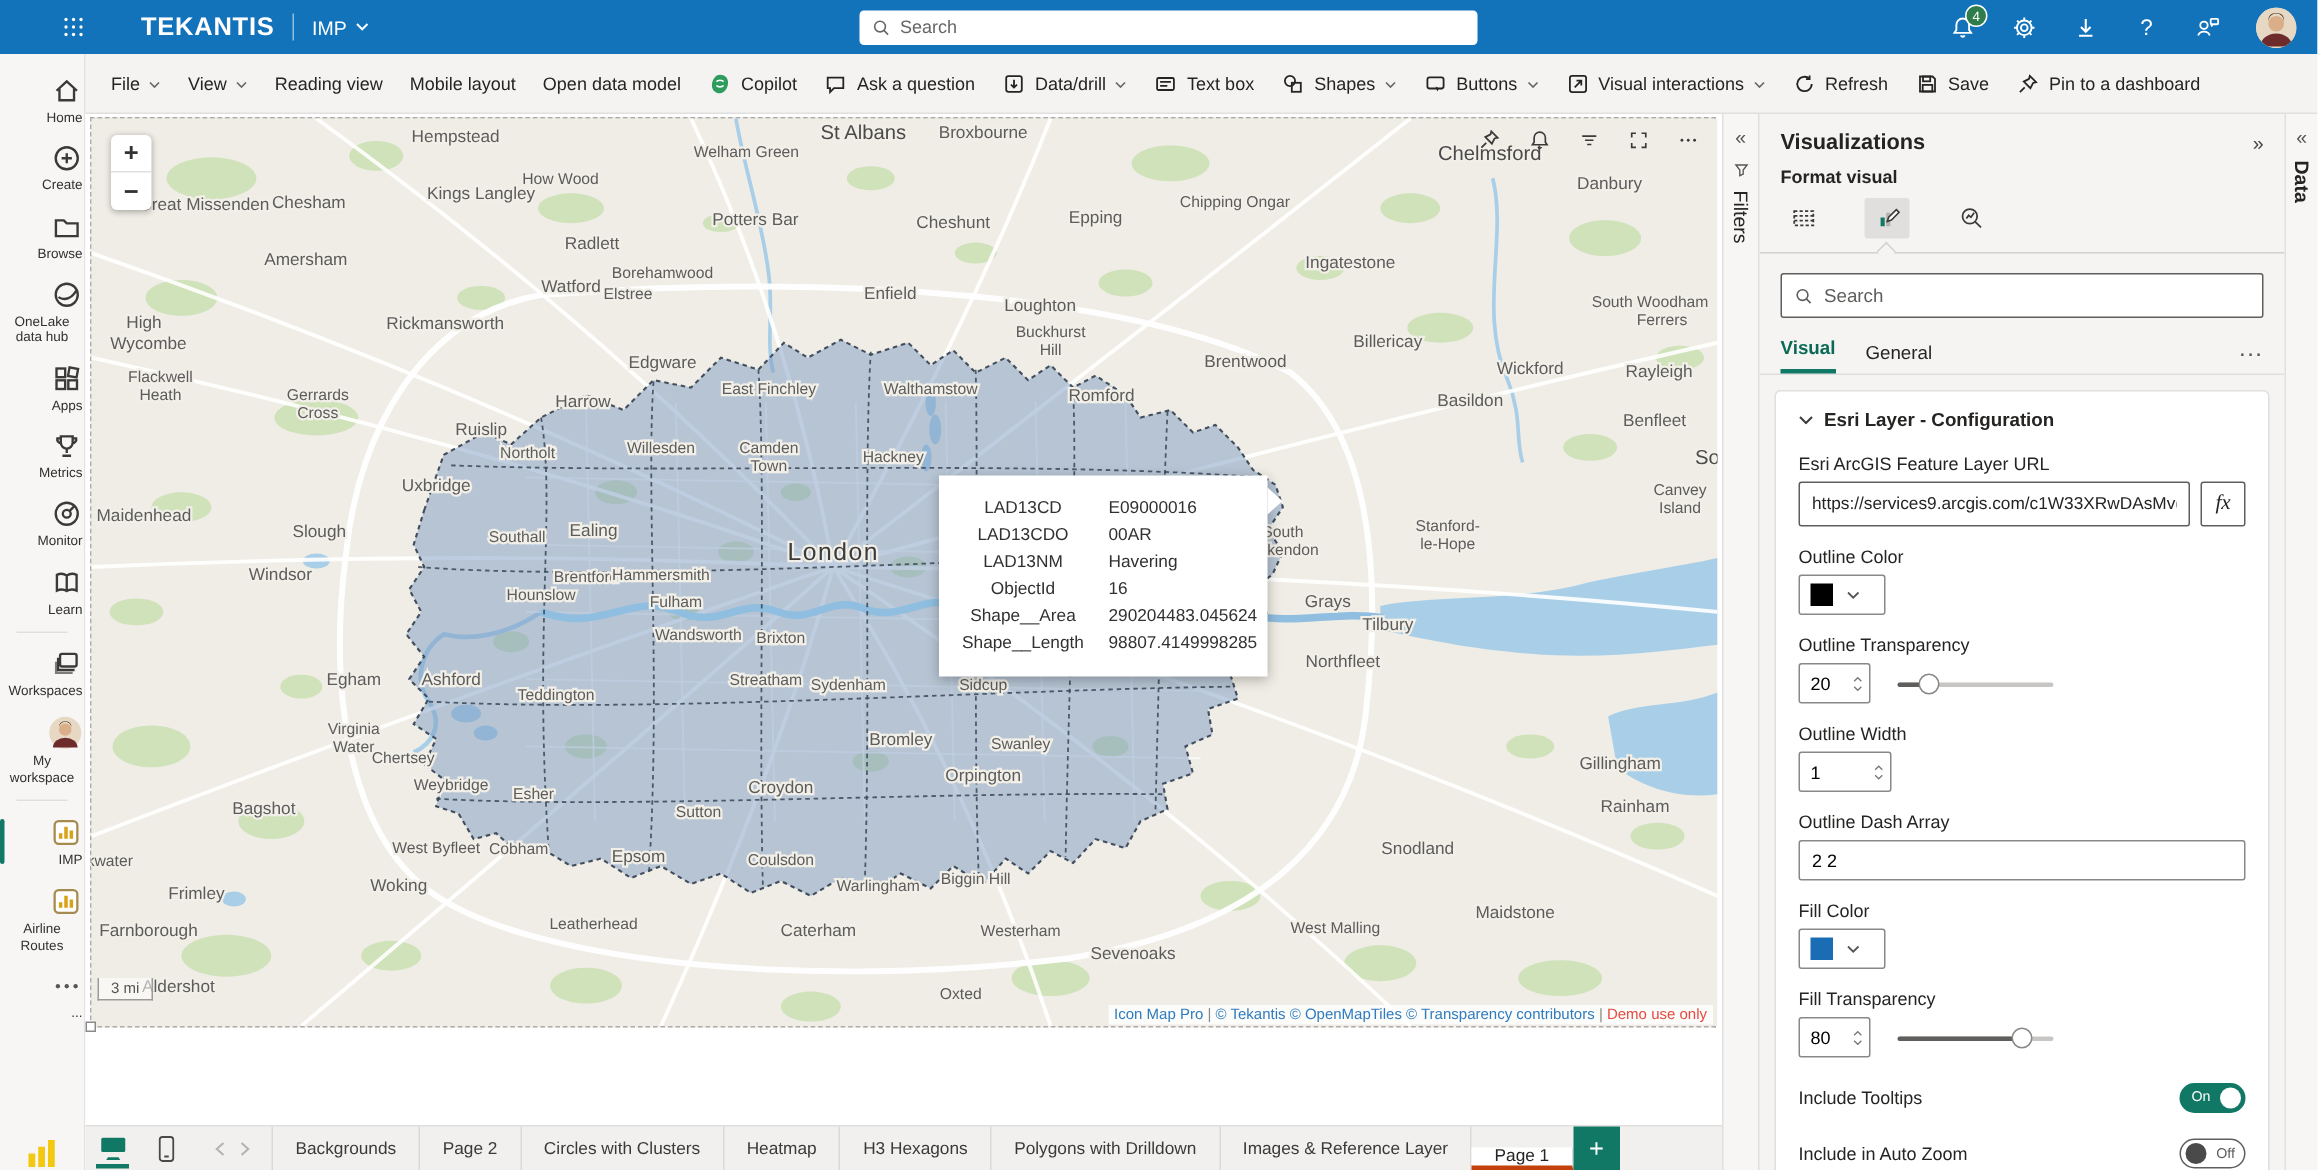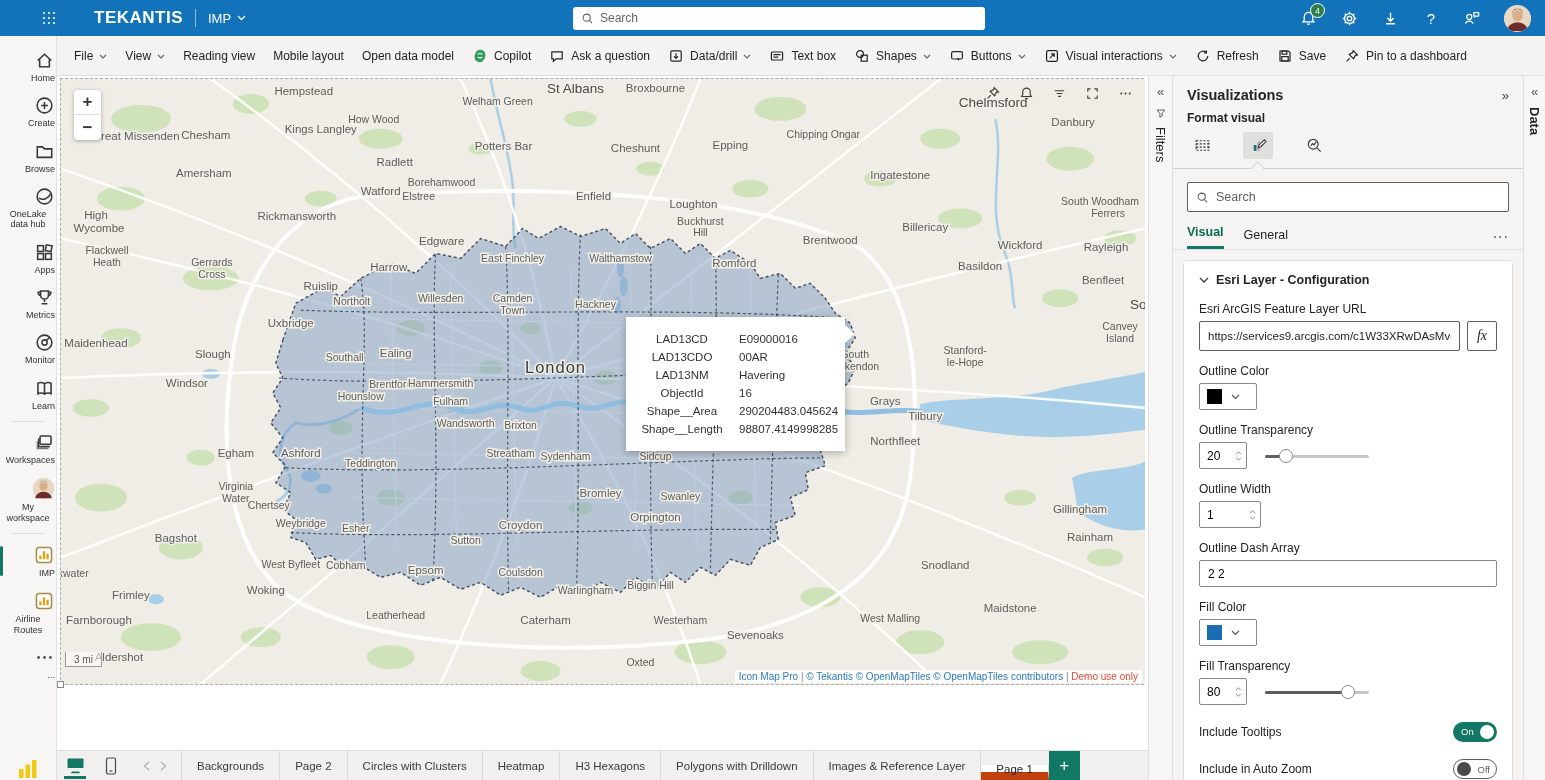--- a/index.html
+++ b/index.html
@@ -68,21 +68,21 @@
   .attrib .link { color:#2F7BBF; } .attrib .sep { color:#888; } .attrib .warn { color:#E8483F; }
 
   
   .tabbar { height:30px; background:#F1F0EF; border-top:1px solid #E1DFDD; display:flex; align-items:stretch; }
   .dev-ic { width:36px; display:flex; align-items:center; justify-content:center; position:relative; cursor:pointer; }
   .dev-ic .under { position:absolute; bottom:1px; left:7px; right:7px; height:3px; background:#117865; }
   .tab-chevs { display:flex; align-items:center; gap:10px; padding:0 14px; color:#b5b3b1; }
   .ptab { padding:0 15px; display:flex; align-items:center; font-size:11.5px; color:#3b3a39; border-right:1px solid #DBD9D7;
           cursor:pointer; white-space:nowrap; }
   .ptab:first-of-type { border-left:1px solid #DBD9D7; }
-  .ptab.active { background:#fff; border-bottom:8px solid #c2410c; color:#252423;margin-top:14px; }
+  .ptab.active { background:#fff; border-bottom:3px solid #c2410c; color:#252423;margin-top:14px; }
   .ptab-add { width:31px; background:#117865; color:#fff; font-size:17px; display:flex; align-items:center; justify-content:center; cursor:pointer; }
 
   
   .strip { width:24px; background:#F7F6F5; border-left:1px solid #E1DFDD; display:flex; flex-direction:column;
            align-items:center; padding-top:8px; gap:8px; color:#3b3a39; }
   .strip .vtext { writing-mode:vertical-rl; font-size:13px; color:#252423; }
   .strip.data-strip { width:22px; } .strip.data-strip .vtext { font-weight:bold; }
   .strip .col-ch { font-size:13px; color:#555; cursor:pointer; }
 
   .vizpanel { width:351px; background:#F5F4F3; border-left:1px solid #E1DFDD; display:flex; flex-direction:column; overflow:hidden; }
@@ -772,21 +772,21 @@
                     <span class="tv">290204483.045624</span>
                   </div>
                   <div class="tt-row">
                     <span class="tl">Shape__Length</span>
                     <span class="tv">98807.4149998285</span>
                   </div>
                 </div>
             </div>
 
             <div class="scalebox">3 mi</div>
-            <div class="attrib" id="attrib"><span class="link">Icon Map Pro</span><span class="sep"> | </span><span class="link">© Tekantis</span><span class="sep"> </span><span class="link">© OpenMapTiles</span><span class="sep"> </span><span class="link">© OpenMapTiles contributors</span><span class="sep"> | </span><span class="warn">Demo use only</span></div>
+            <div class="attrib" id="attrib"><span class="link">Icon Map Pro</span><span class="sep"> | </span><span class="link">© Tekantis</span><span class="sep"> </span><span class="link">© OpenMapTiles</span><span class="sep"> </span><span class="link">© Transparency contributors</span><span class="sep"> | </span><span class="warn">Demo use only</span></div>
             <div class="handle"></div>
           </div>
         </div>
 
         <div class="tabbar">
           <div class="dev-ic">
             <svg width="19" height="17" viewBox="0 0 19 17">
                 <rect x="1.5" y="1.5" width="16" height="9.5" rx="1" fill="#117865"></rect>
                 <path d="M6 14.5 h7 l1.2 1.8 H4.8 z" fill="#117865"></path>
               </svg>

